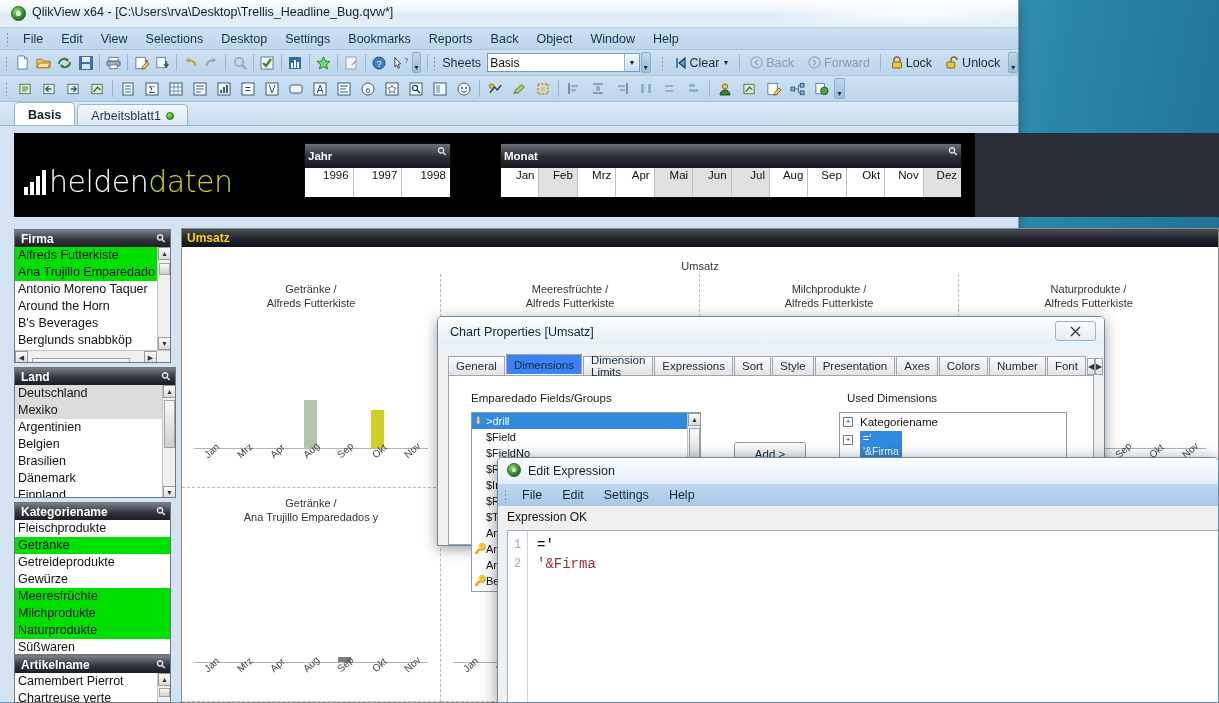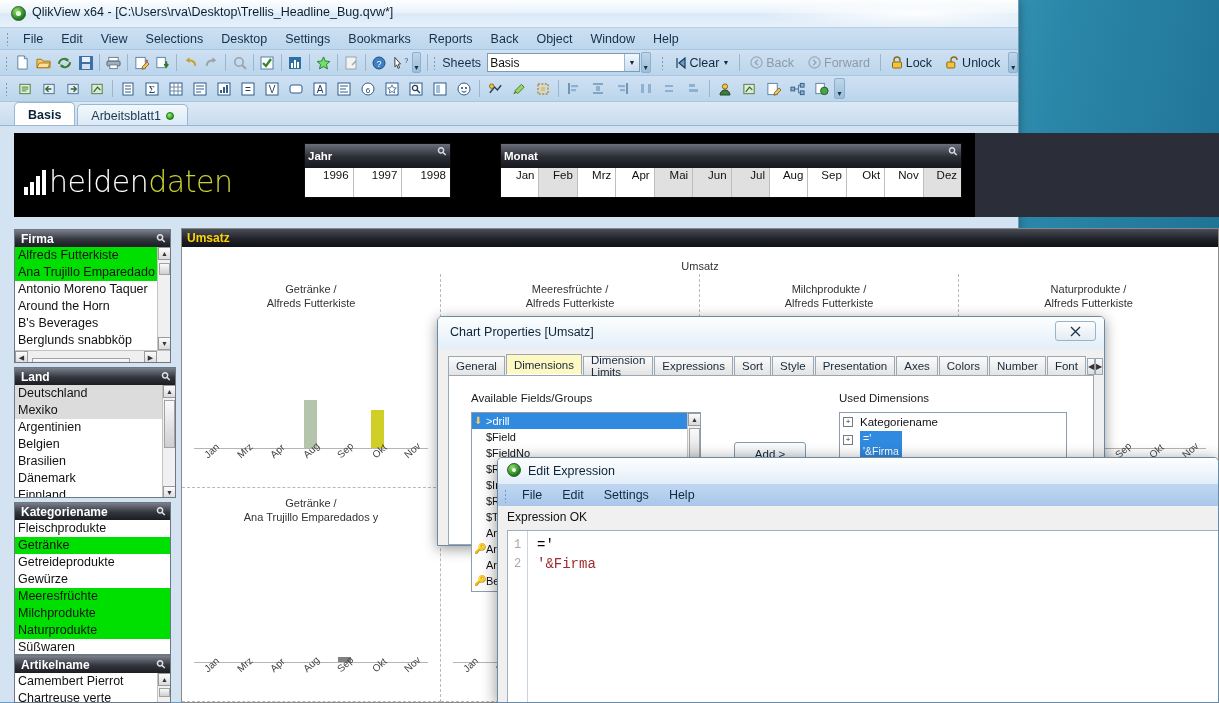--- a/index.html
+++ b/index.html
@@ -273,21 +273,21 @@
     position:absolute; left:10px; top:38px; right:10px; height:21px;
     display:flex; align-items:flex-end; border-bottom:1px solid #9aa8b5;
   }
   .cp-tab {
     height:19px; padding:0 7px; font-size:11.5px; color:#17293a;
     background:linear-gradient(#fbfbfb,#e3e3e3);
     border:1px solid #9aa8b5; border-bottom:none;
     display:flex; align-items:center; margin-right:1px;
   }
   .cp-tab.active {
-    background:#fef9c3; height:21px; font-weight:normal; border-bottom:1px solid #fff;
+    background:#3b82f6; height:21px; font-weight:normal; border-bottom:1px solid #fff;
     position:relative; z-index:2;
   }
   .cp-spin {
     width:15px; height:17px; border:1px solid #9aa8b5; background:linear-gradient(#fafafa,#dedede);
     display:flex; align-items:center; justify-content:center; font-size:8px; color:#333;
   }
   #cp-body {
     position:absolute; left:10px; top:59px; right:10px; bottom:0;
     background:#fff; border:1px solid #9aa8b5; border-top:none; padding:9px 12px;
   }
@@ -1095,22 +1095,22 @@
     <div class="cp-tab">Axes</div>
     <div class="cp-tab">Colors</div>
     <div class="cp-tab">Number</div>
     <div class="cp-tab">Font</div>
     <div style="flex:1"></div>
     <div class="cp-spin">◀</div>
     <div class="cp-spin">▶</div>
   </div>
 
   <div id="cp-body">
-    <div class="cp-lbl" style="position:absolute;left:22px;top:16px;">Available Fields/Groups</div>
-    <div class="cp-lbl" style="position:absolute;left:390px;top:16px;">Used Dimensions</div>
+    <div class="cp-lbl" style="position:absolute;left:22px;top:16px;">Emparedado Fields/Groups</div>
+    <div class="cp-lbl" style="position:absolute;left:398px;top:16px;">Used Dimensions</div>
 
     <div id="cp-avail">
       <div style="position:relative">
         <div class="fld sel">
           <span class="key" style="color:#f5c860">⬇</span>
           <span>&gt;drill</span>
         </div>
         <div class="fld">$Field</div>
         <div class="fld">$FieldNo</div>
         <div class="fld">$Rows</div>

